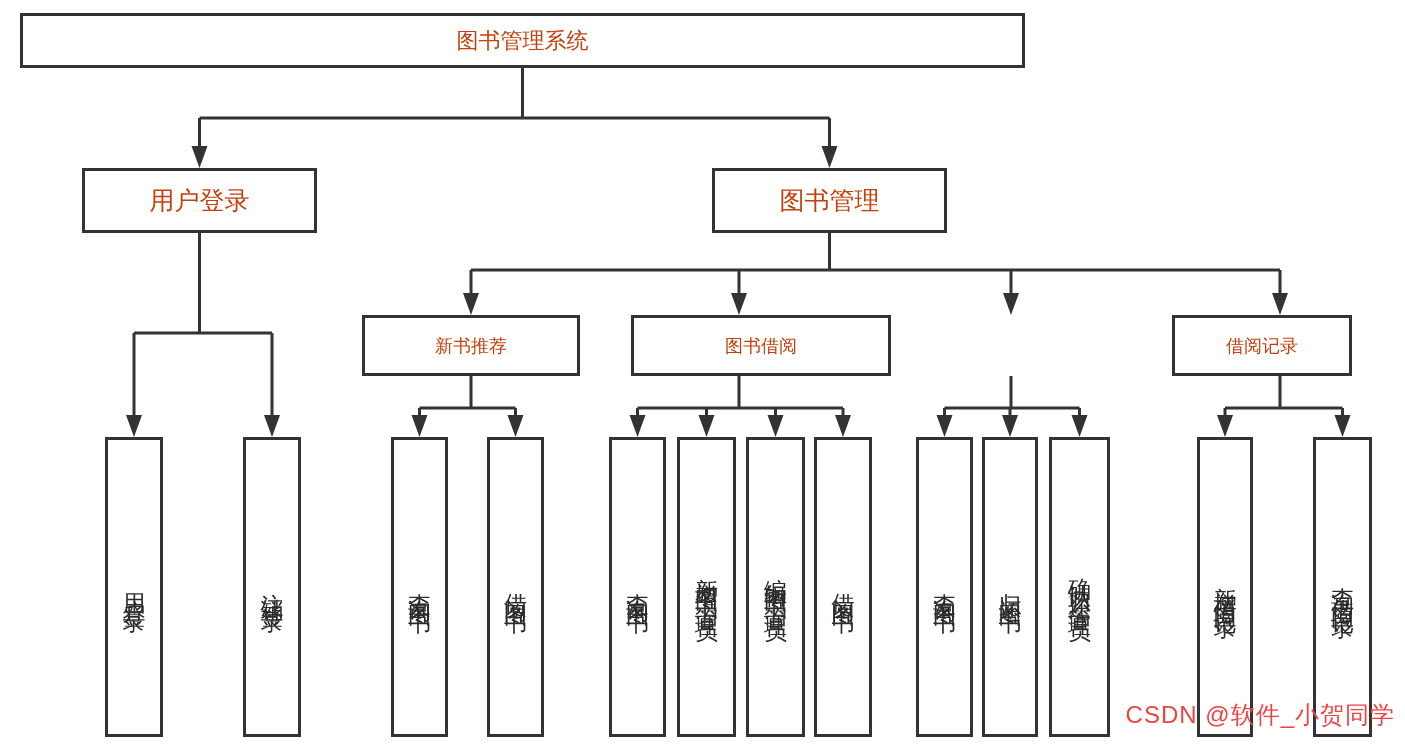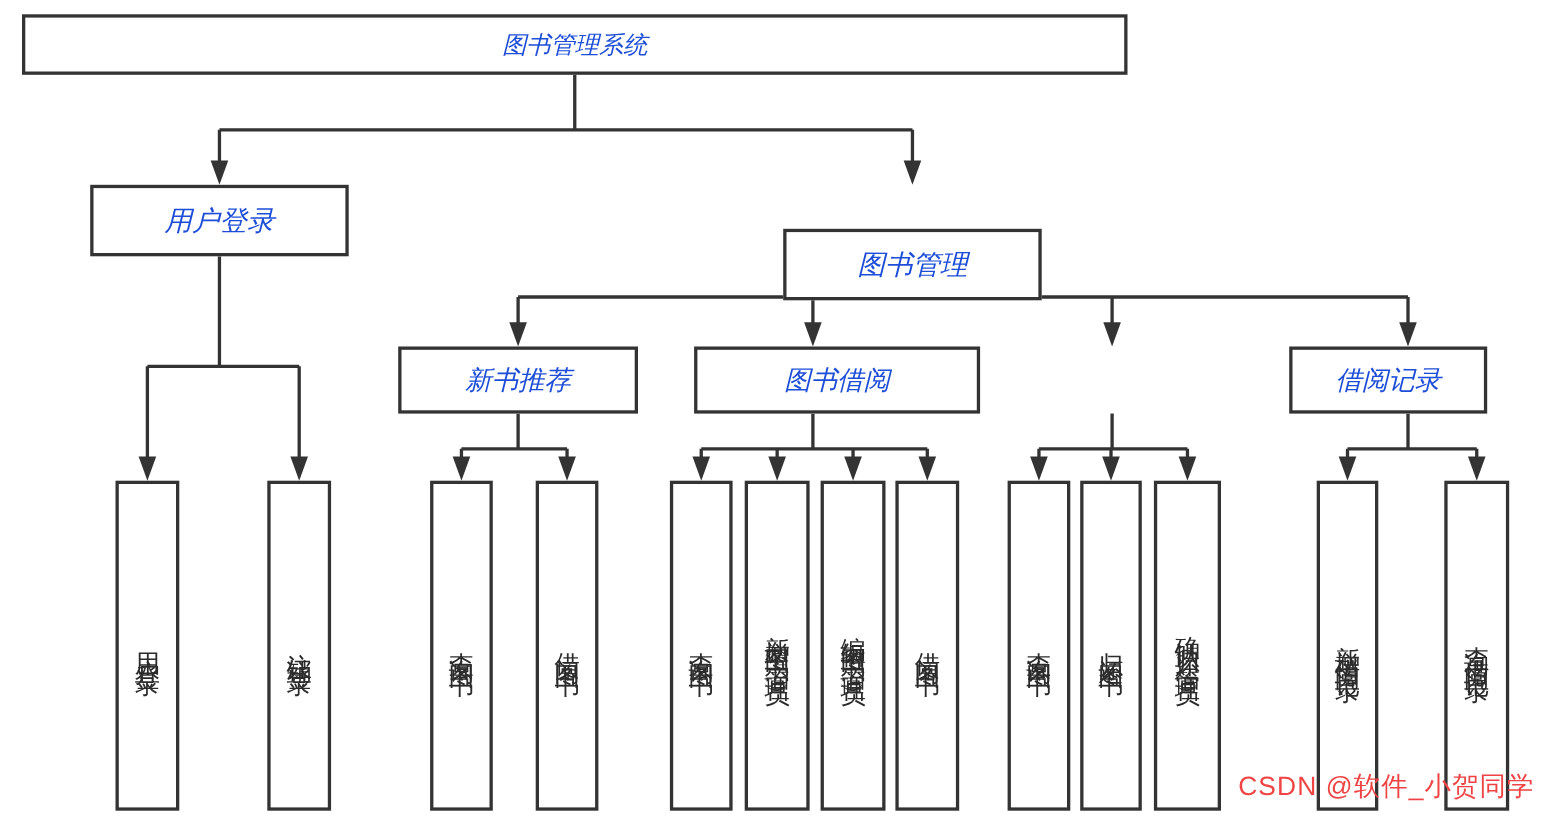--- a/index.html
+++ b/index.html
@@ -3,27 +3,26 @@
 <meta charset="utf-8">
 <style>
   html,body{margin:0;padding:0;background:#ffffff;}
   .canvas{
     position:relative;width:1405px;height:747px;background:#ffffff;
     font-family:"Liberation Sans",sans-serif;overflow:hidden;
   }
   .connectors{position:absolute;left:0;top:0;width:1405px;height:747px;}
   .node{
     position:absolute;box-sizing:border-box;background:#ffffff;
-    border:3px solid #333333;color:#1d4ed8;
+    border:3px solid #333333;color:#c2410c;
     display:flex;align-items:center;justify-content:center;
-    font-style:italic;
   }
   .node-root{left:20px;top:13px;width:1005px;height:55px;font-size:22px;}
   .node-l2{top:168px;width:235px;height:65px;font-size:25px;}
-  .node-l3{top:315px;height:61px;font-size:24px;}
+  .node-l3{top:315px;height:61px;font-size:18px;}
   .leaf{
     position:absolute;top:437px;height:300px;box-sizing:border-box;
     background:#ffffff;border:3px solid #333333;color:#2b2b2b;
     writing-mode:vertical-rl;text-orientation:mixed;
     display:flex;align-items:center;justify-content:center;
     font-size:23px;letter-spacing:6px;line-height:1;
   }
   .watermark{
     position:absolute;right:10px;bottom:16px;
     color:#ef4444;font-size:24px;letter-spacing:1px;white-space:nowrap;
@@ -70,21 +69,21 @@
       <path d="M1002 415 L1018 415 L1010 437 Z"></path>
       <path d="M1071.5 415 L1087.5 415 L1079.5 437 Z"></path>
       <path d="M1217 415 L1233 415 L1225 437 Z"></path>
       <path d="M1334.5 415 L1350.5 415 L1342.5 437 Z"></path>
     </g>
   </svg>
 
   <div class="node node-root">图书管理系统</div>
 
   <div class="node node-l2" style="left:82px;">用户登录</div>
-  <div class="node node-l2" style="left:712px;margin-top:40px;">图书管理</div>
+  <div class="node node-l2" style="left:712px;">图书管理</div>
 
   <div class="node node-l3" style="left:362px;width:218px;">新书推荐</div>
   <div class="node node-l3" style="left:631px;width:260px;">图书借阅</div>
   <div class="node node-l3" style="left:1172px;width:180px;">借阅记录</div>
 
   <div class="leaf" style="left:105px;width:58px;">用户登录</div>
   <div class="leaf" style="left:243px;width:58px;">注销登录</div>
 
   <div class="leaf" style="left:391px;width:57px;">查询图书</div>
   <div class="leaf" style="left:487px;width:57px;">借阅图书</div>

